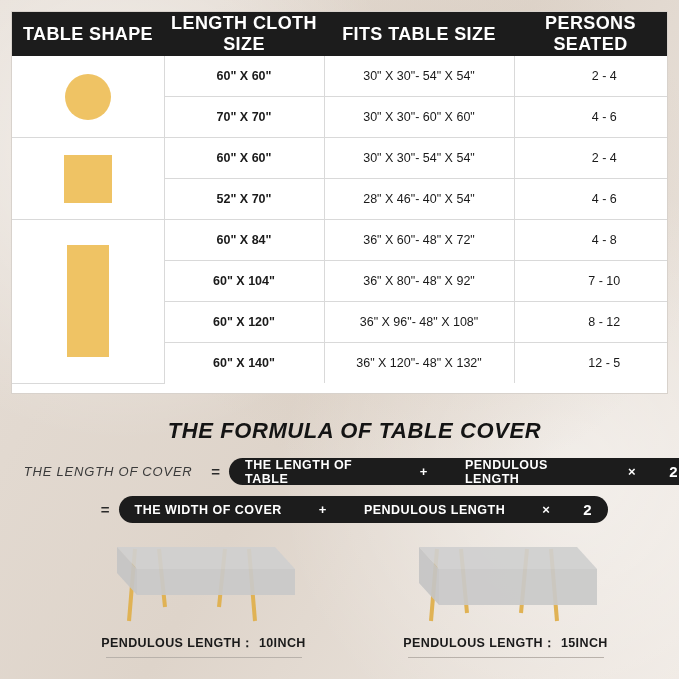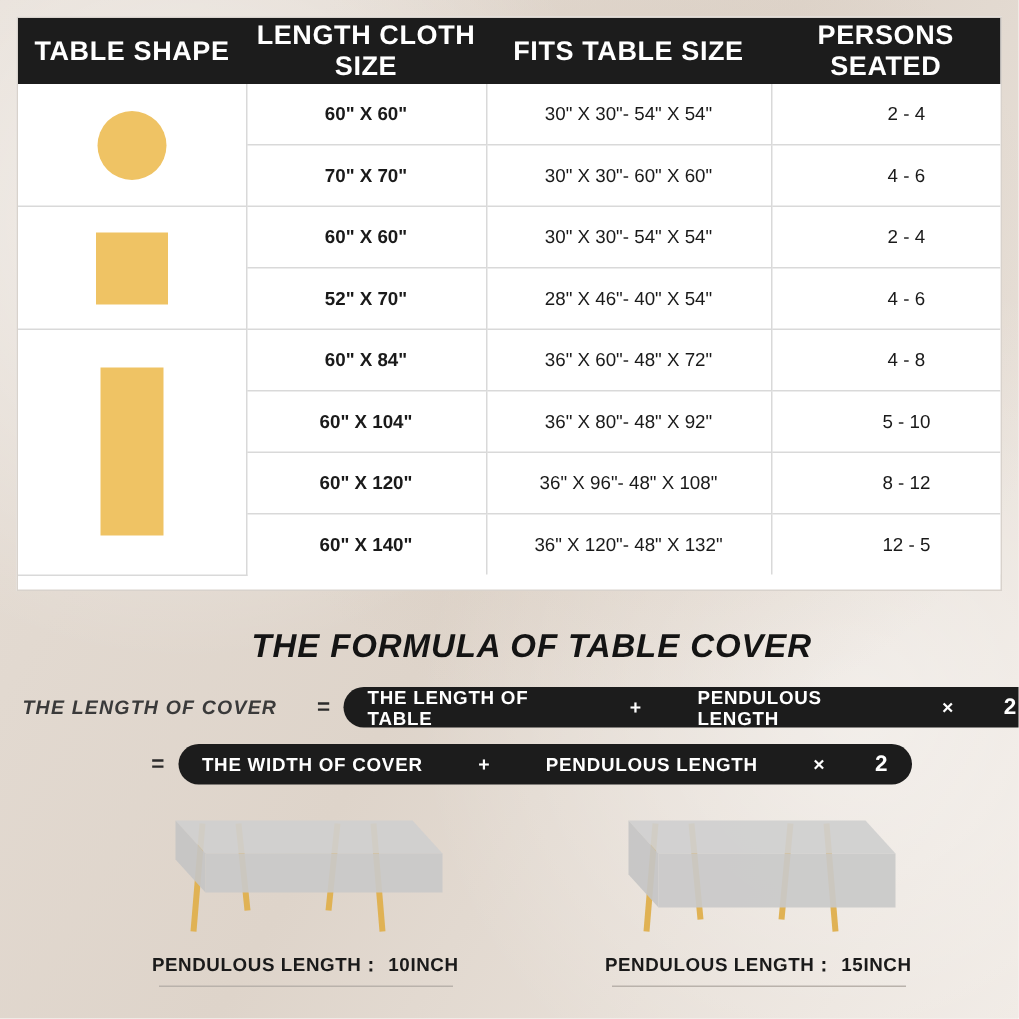--- a/index.html
+++ b/index.html
@@ -139,23 +139,23 @@
     margin-top: 14px;
   }
   .formula-row {
     display: flex;
     align-items: center;
     justify-content: center;
     margin-bottom: 11px;
   }
   .formula-label {
     width: 210px;
-    text-align: left;
+    text-align: center;
     font-size: 13px;
-    font-weight: bold;
+    font-weight: normal;
     font-style: italic;
     letter-spacing: 0.8px;
     color: #3a3a3a;
     padding-right: 10px;
     box-sizing: border-box;
   }
   .equals {
     font-size: 15px;
     font-weight: bold;
     color: #2a2a2a;
@@ -284,21 +284,21 @@
               <div class="shape-rect"></div>
             </div>
           </td>
           <td class="cloth-cell">60" X 84"</td>
           <td class="fits-cell">36" X 60"- 48" X 72"</td>
           <td class="persons-cell">4 - 8</td>
         </tr>
         <tr>
           <td class="cloth-cell">60" X 104"</td>
           <td class="fits-cell">36" X 80"- 48" X 92"</td>
-          <td class="persons-cell">5 - 10</td>
+          <td class="persons-cell">7 - 10</td>
         </tr>
         <tr>
           <td class="cloth-cell">60" X 120"</td>
           <td class="fits-cell">36" X 96"- 48" X 108"</td>
           <td class="persons-cell">8 - 12</td>
         </tr>
         <tr>
           <td class="cloth-cell">60" X 140"</td>
           <td class="fits-cell">36" X 120"- 48" X 132"</td>
           <td class="persons-cell">12 - 5</td>

